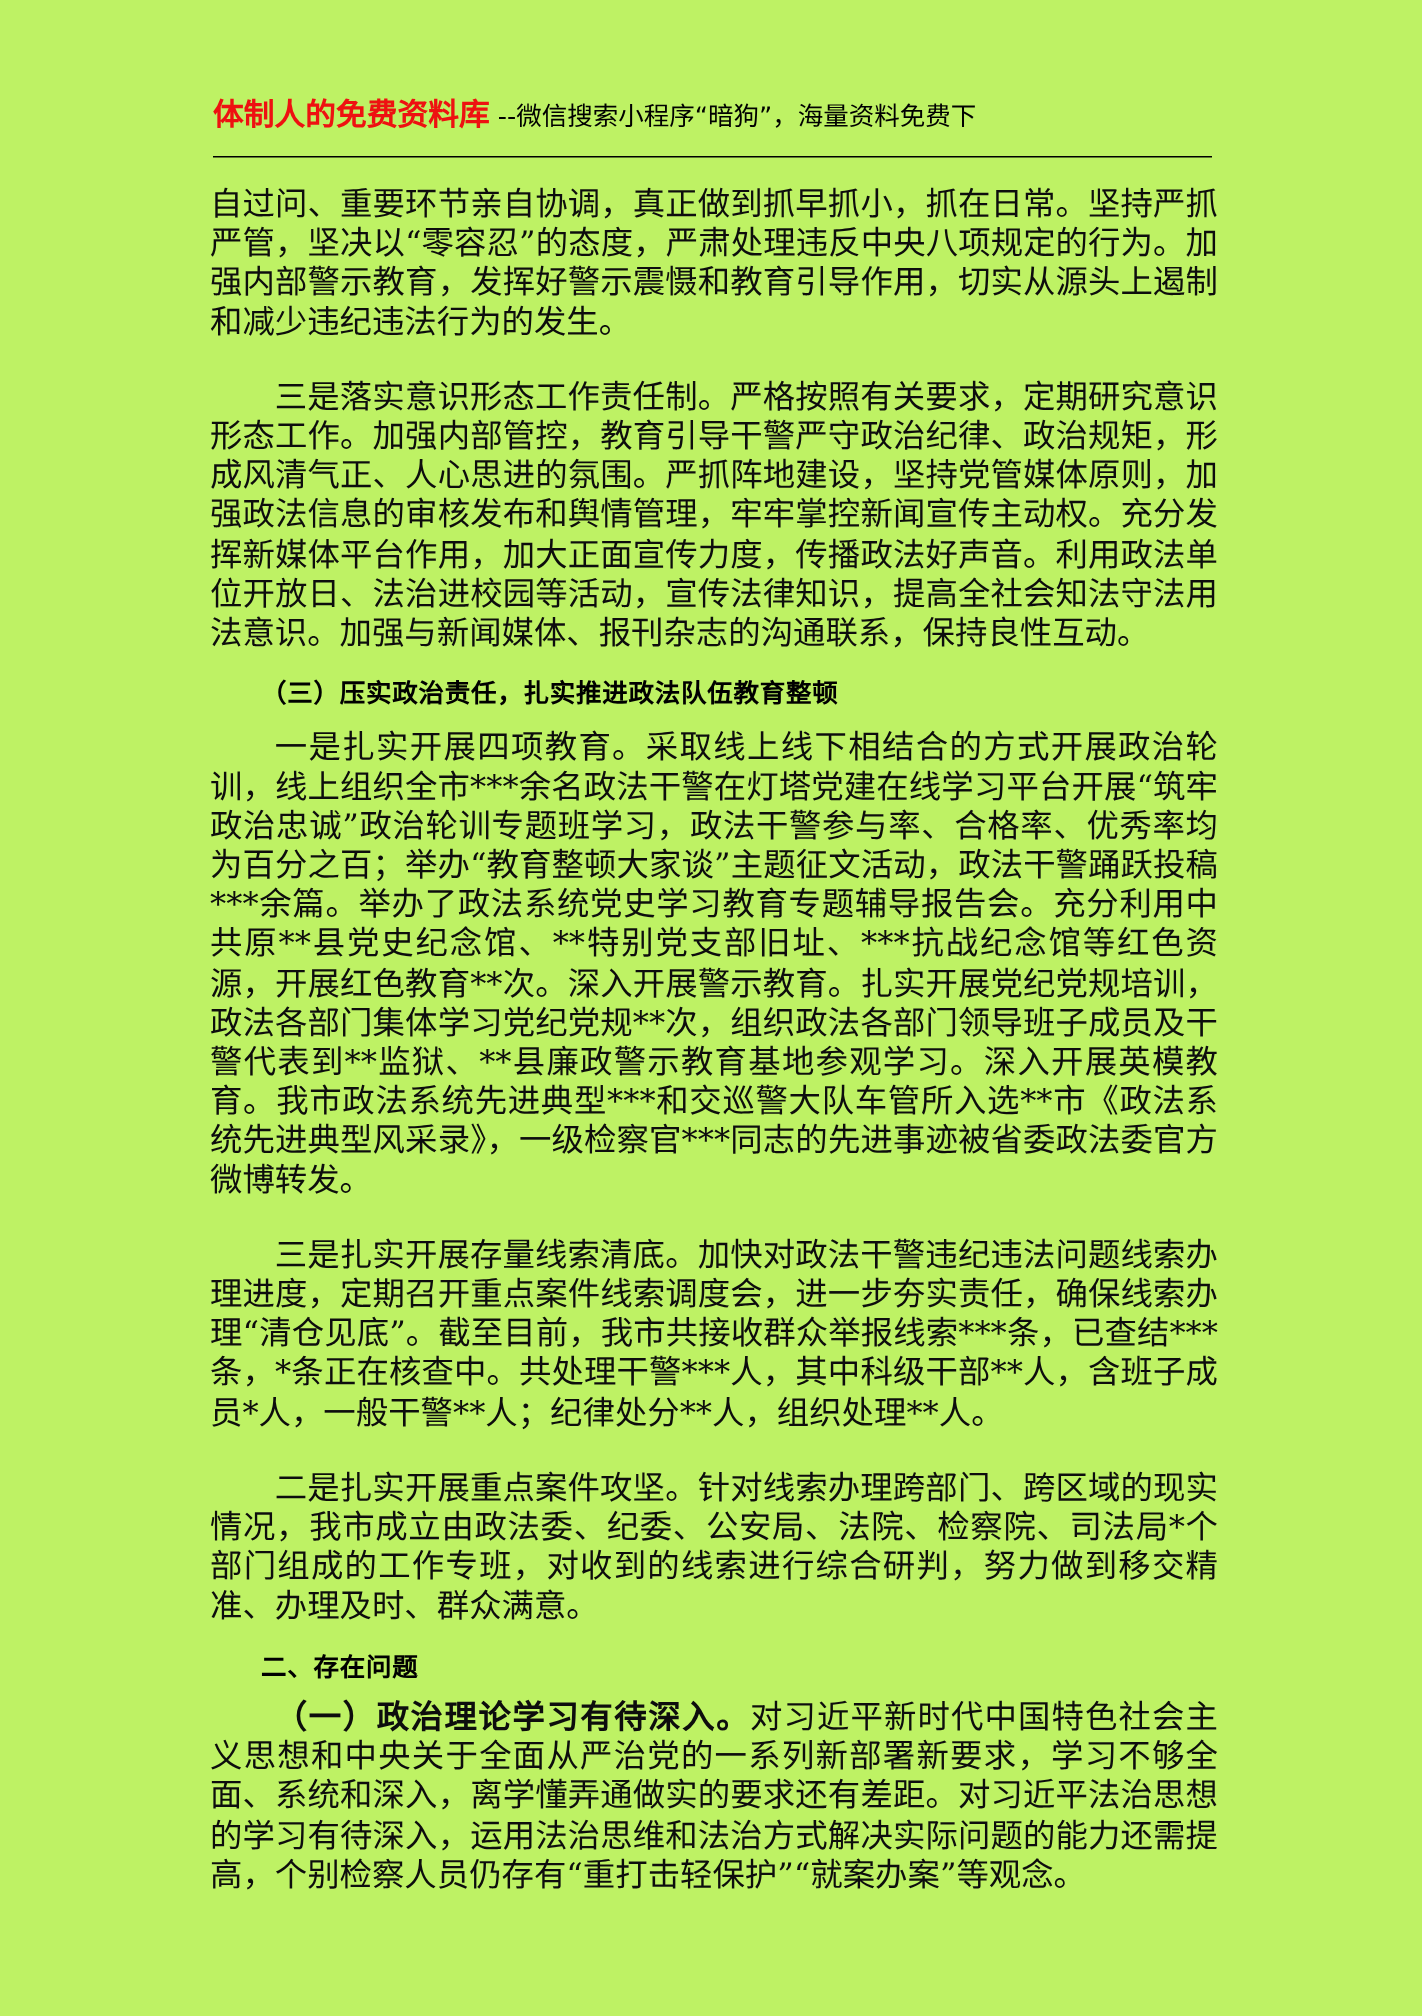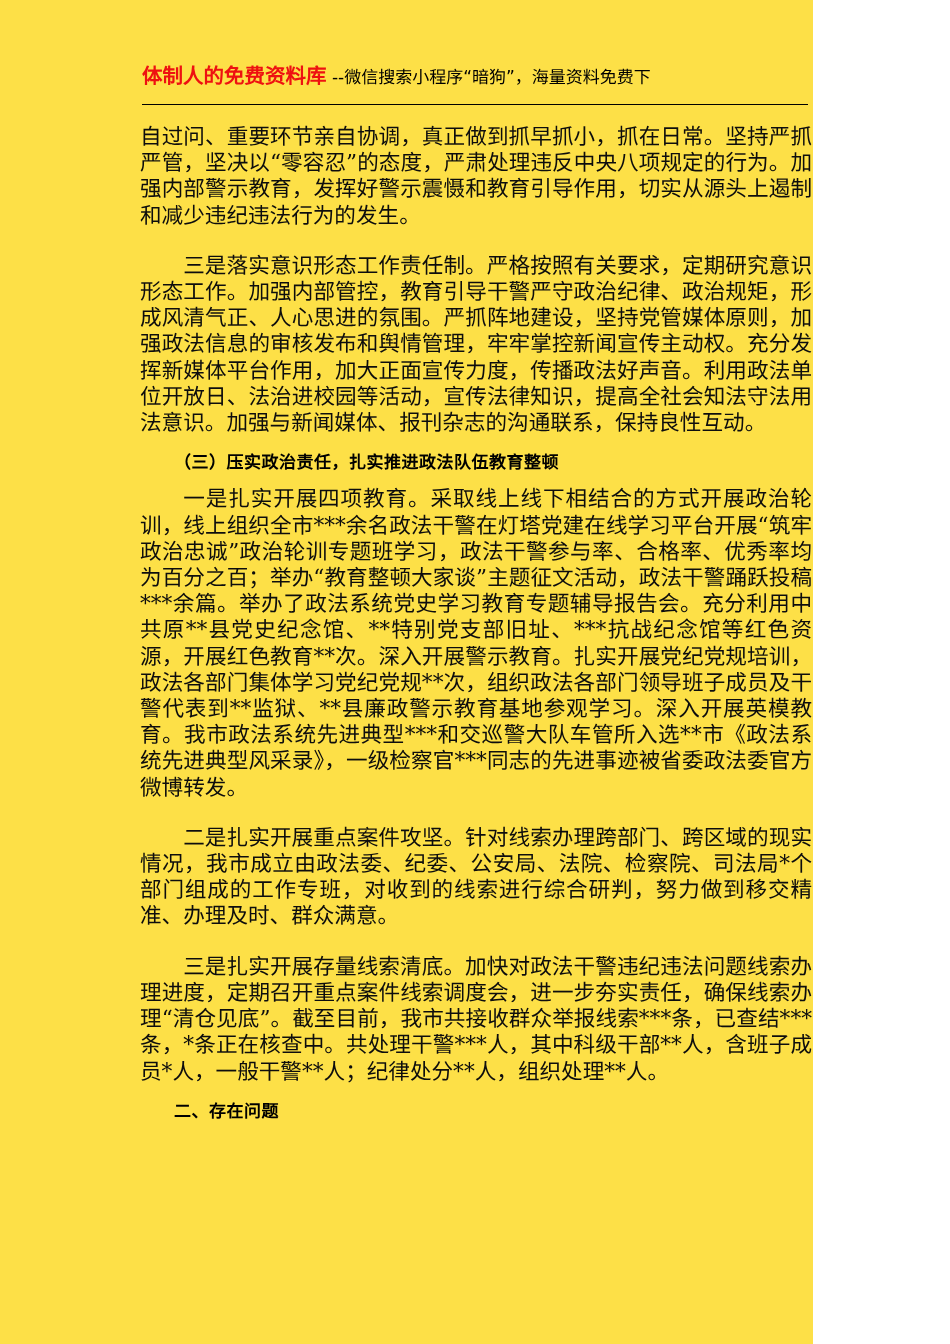--- a/index.html
+++ b/index.html
@@ -11,23 +11,23 @@
   body {
     width: 950px;
     height: 1344px;
     font-family: "DejaVu Serif", "Liberation Serif", serif;
     color: #000000;
     overflow: hidden;
   }
 
   #page {
     position: relative;
-    width: 813px;
+    width: 948px;
     height: 1344px;
-    background: #fde047;
+    background: #bef264;
     box-sizing: border-box;
   }
 
   
   #header-band {
     position: absolute;
     left: 142px;
     top: 66px;
     width: 666px;
     box-sizing: border-box;
@@ -119,21 +119,22 @@
   <div id="body-col">
 
     <p class="para">自过问、重要环节亲自协调，真正做到抓早抓小，抓在日常。坚持严抓严管，坚决以“零容忍”的态度，严肃处理违反中央八项规定的行为。加强内部警示教育，发挥好警示震慑和教育引导作用，切实从源头上遏制和减少违纪违法行为的发生。</p>
 
     <p class="para indent">三是落实意识形态工作责任制。严格按照有关要求，定期研究意识形态工作。加强内部管控，教育引导干警严守政治纪律、政治规矩，形成风清气正、人心思进的氛围。严抓阵地建设，坚持党管媒体原则，加强政法信息的审核发布和舆情管理，牢牢掌控新闻宣传主动权。充分发挥新媒体平台作用，加大正面宣传力度，传播政法好声音。利用政法单位开放日、法治进校园等活动，宣传法律知识，提高全社会知法守法用法意识。加强与新闻媒体、报刊杂志的沟通联系，保持良性互动。</p>
 
     <h2 class="heading">（三）压实政治责任，扎实推进政法队伍教育整顿</h2>
 
     <p class="para indent">一是扎实开展四项教育。采取线上线下相结合的方式开展政治轮训，线上组织全市***余名政法干警在灯塔党建在线学习平台开展“筑牢政治忠诚”政治轮训专题班学习，政法干警参与率、合格率、优秀率均为百分之百；举办“教育整顿大家谈”主题征文活动，政法干警踊跃投稿***余篇。举办了政法系统党史学习教育专题辅导报告会。充分利用中共原**县党史纪念馆、**特别党支部旧址、***抗战纪念馆等红色资源，开展红色教育**次。深入开展警示教育。扎实开展党纪党规培训，政法各部门集体学习党纪党规**次，组织政法各部门领导班子成员及干警代表到**监狱、**县廉政警示教育基地参观学习。深入开展英模教育。我市政法系统先进典型***和交巡警大队车管所入选**市《政法系统先进典型风采录》，一级检察官***同志的先进事迹被省委政法委官方微博转发。</p>
 
+    <p class="para indent">三是扎实开展存量线索清底。加快对政法干警违纪违法问题线索办理进度，定期召开重点案件线索调度会，进一步夯实责任，确保线索办理“清仓见底”。截至目前，我市共接收群众举报线索***条，已查结***条，*条正在核查中。共处理干警***人，其中科级干部**人，含班子成员*人，一般干警**人；纪律处分**人，组织处理**人。</p>
+
     <p class="para indent">二是扎实开展重点案件攻坚。针对线索办理跨部门、跨区域的现实情况，我市成立由政法委、纪委、公安局、法院、检察院、司法局*个部门组成的工作专班，对收到的线索进行综合研判，努力做到移交精准、办理及时、群众满意。</p>
-
-    <p class="para indent">三是扎实开展存量线索清底。加快对政法干警违纪违法问题线索办理进度，定期召开重点案件线索调度会，进一步夯实责任，确保线索办理“清仓见底”。截至目前，我市共接收群众举报线索***条，已查结***条，*条正在核查中。共处理干警***人，其中科级干部**人，含班子成员*人，一般干警**人；纪律处分**人，组织处理**人。</p>
 
     <h2 class="heading sub">二、存在问题</h2>
 
+    <p class="para indent"><span class="lead">（一）政治理论学习有待深入。</span><span>对习近平新时代中国特色社会主义思想和中央关于全面从严治党的一系列新部署新要求，学习不够全面、系统和深入，离学懂弄通做实的要求还有差距。对习近平法治思想的学习有待深入，运用法治思维和法治方式解决实际问题的能力还需提高，个别检察人员仍存有“重打击轻保护”“就案办案”等观念。</span></p>
 
   </div>
 </div>
 
 </body></html>

